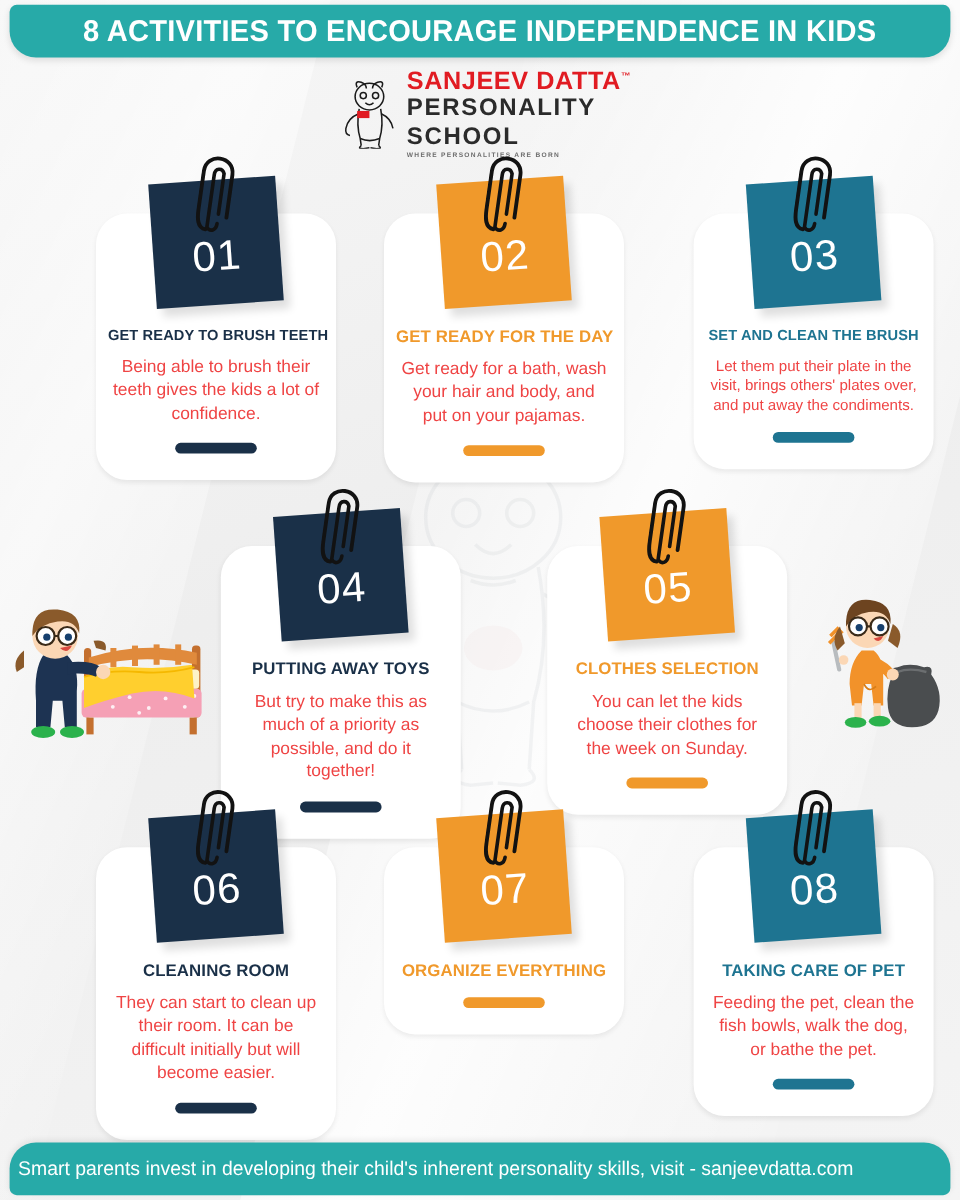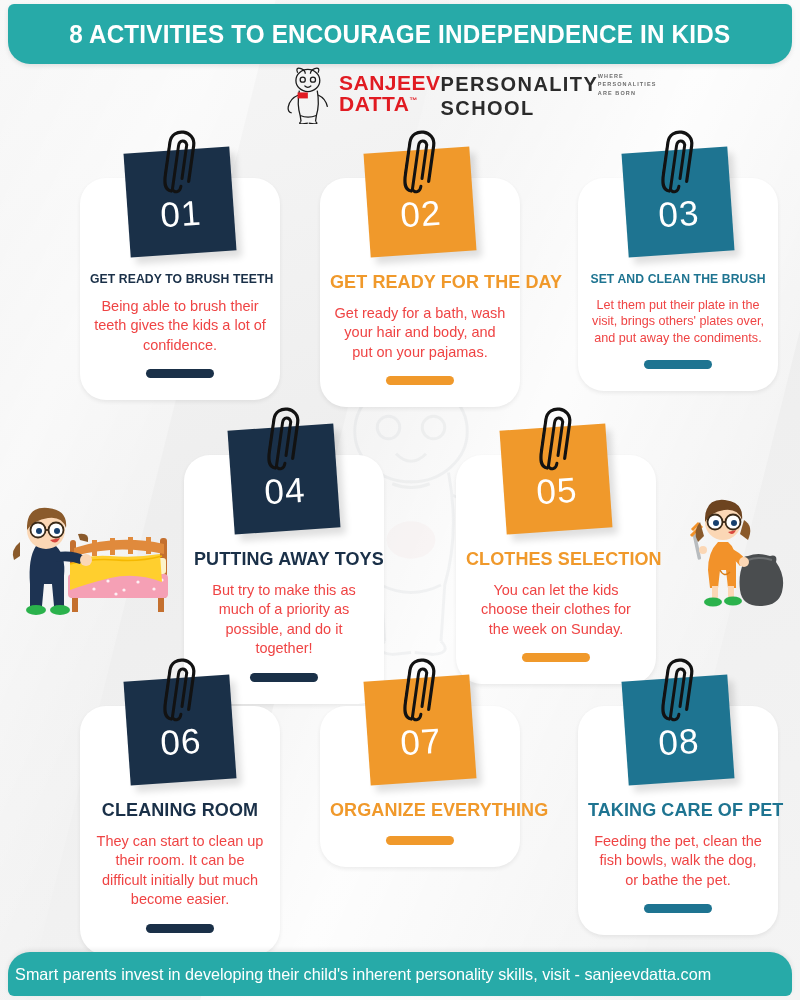--- a/index.html
+++ b/index.html
@@ -33,40 +33,40 @@
 
   
   .watermark{
     position:absolute; left:296px; top:360px;
     width:230px; height:300px; opacity:.10;
     pointer-events:none;
   }
 
   
   .header-bar{
-    position:absolute; left:8px; top:4px; right:8px; height:60px;
+    position:absolute; left:8px; top:4px; right:8px; height:44px;
     background:#27aaa8;
     border-radius:6px 6px 22px 22px;
     display:flex; align-items:center; justify-content:center;
     box-shadow:0 2px 5px rgba(0,0,0,.10);
   }
   .header-title{
     color:#ffffff; font-size:25px; font-weight:bold;
     letter-spacing:.2px; white-space:nowrap;
     transform:scaleX(.97);
   }
 
   
   .logo{
     position:absolute; left:281px; top:64px;
     width:245px; height:62px;
     display:flex; align-items:center; gap:6px;
   }
   .logo-mark{ width:52px; height:58px; flex:0 0 52px; }
-  .logo-text{ display:flex; justify-content:center; padding-top:2px;}
+  .logo-text{ display:flex; flex-direction:column; justify-content:center; padding-top:2px;}
   .logo-l1{
     font-size:21px; font-weight:bold; color:#e11b22;
     letter-spacing:.5px; line-height:1; position:relative;
     font-family:"Liberation Sans", sans-serif;
   }
   .logo-tm{ font-size:8px; vertical-align:super; }
   .logo-l2{
     font-size:20px; font-weight:bold; color:#2b2b2b;
     letter-spacing:1.4px; line-height:1.2;
   }
@@ -116,21 +116,21 @@
     font-family:"Liberation Sans", sans-serif;
   }
   .clip{
     position:absolute; left:50%; top:-22px;
     transform:translateX(-50%) rotate(8deg);
     width:30px; height:72px;
     z-index:5;
   }
 
   .card-title{
-    font-size:18px; font-weight:bold;
+    font-size:14px; font-weight:bold;
     letter-spacing:.1px; line-height:1.2;
     margin-top:-4px; margin-bottom:10px;
     white-space:nowrap;
   }
   .card-title.shrink{ font-size:12.2px; }
   .card-body{
     font-size:14.5px; color:#ef4444; line-height:1.35;
     padding:0 4px;
   }
   .card-body.small{ font-size:12.6px; line-height:1.32; }
@@ -398,21 +398,21 @@
     <div class="note-wrap">
       <svg class="clip" viewBox="0 0 30 72">
         <path d="M10 64 C3 64 2 56 2 48 L2 16 C2 8 8 4 14 4 C20 4 26 8 26 16 L26 52" fill="none" stroke="#121212" stroke-width="3.2" stroke-linecap="round"></path>
         <path d="M19 58 C19 64 14 66 11 62 L11 18 C11 12 17 11 19 16 L19 50" fill="none" stroke="#121212" stroke-width="3" stroke-linecap="round"></path>
       </svg>
       <div class="note">
         <div class="note-num">06</div>
       </div>
     </div>
     <div class="card-title">CLEANING ROOM</div>
-    <div class="card-body">They can start to clean up their room. It can be difficult initially but much become easier.</div>
+    <div class="card-body">They can start to clean up their room. It can be difficult initially but will become easier.</div>
     <div class="pill"></div>
   </div>
 
   <div class="card orange" style="left:320px; top:706px;">
     <div class="note-wrap">
       <svg class="clip" viewBox="0 0 30 72">
         <path d="M10 64 C3 64 2 56 2 48 L2 16 C2 8 8 4 14 4 C20 4 26 8 26 16 L26 52" fill="none" stroke="#121212" stroke-width="3.2" stroke-linecap="round"></path>
         <path d="M19 58 C19 64 14 66 11 62 L11 18 C11 12 17 11 19 16 L19 50" fill="none" stroke="#121212" stroke-width="3" stroke-linecap="round"></path>
       </svg>
       <div class="note">

